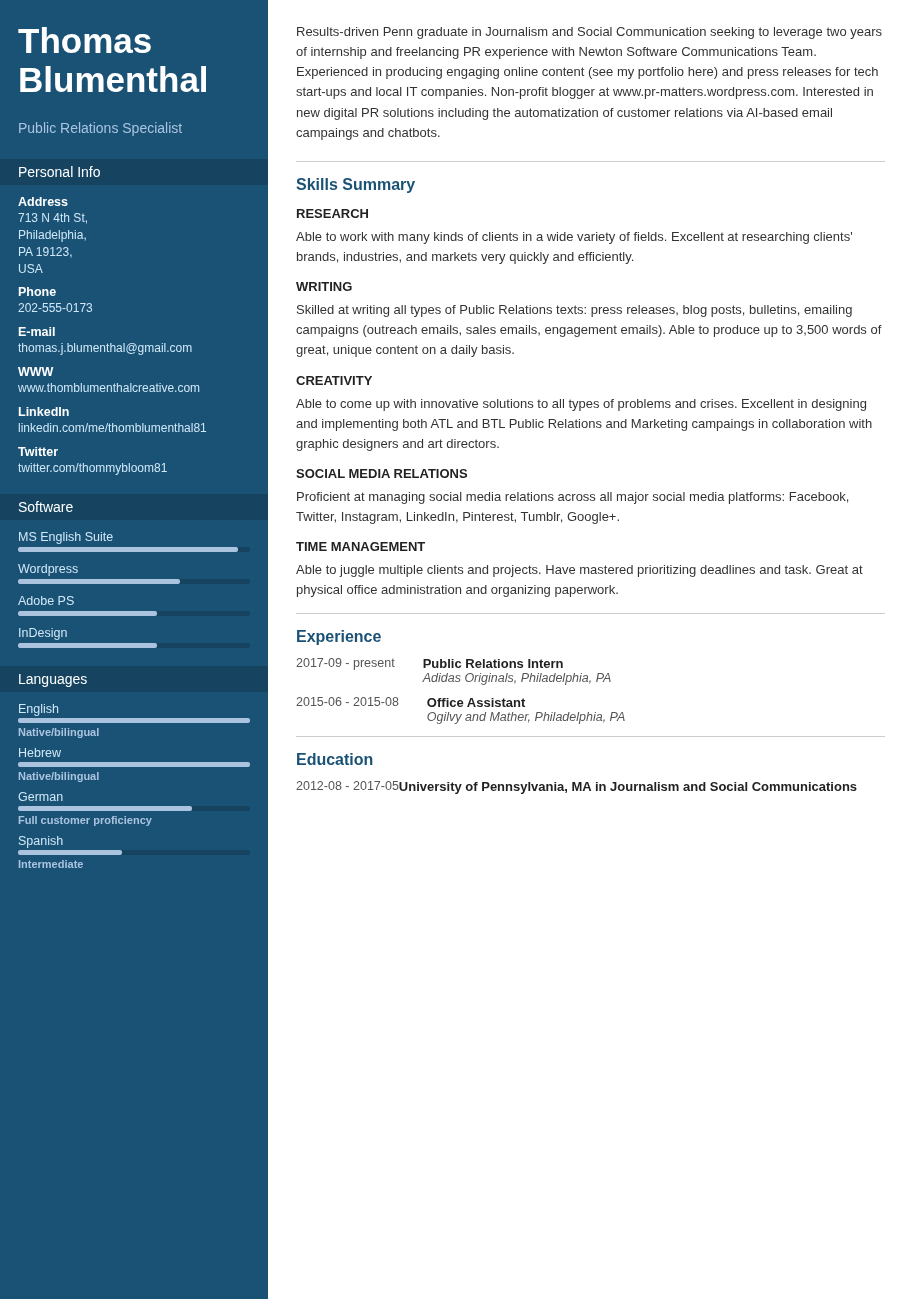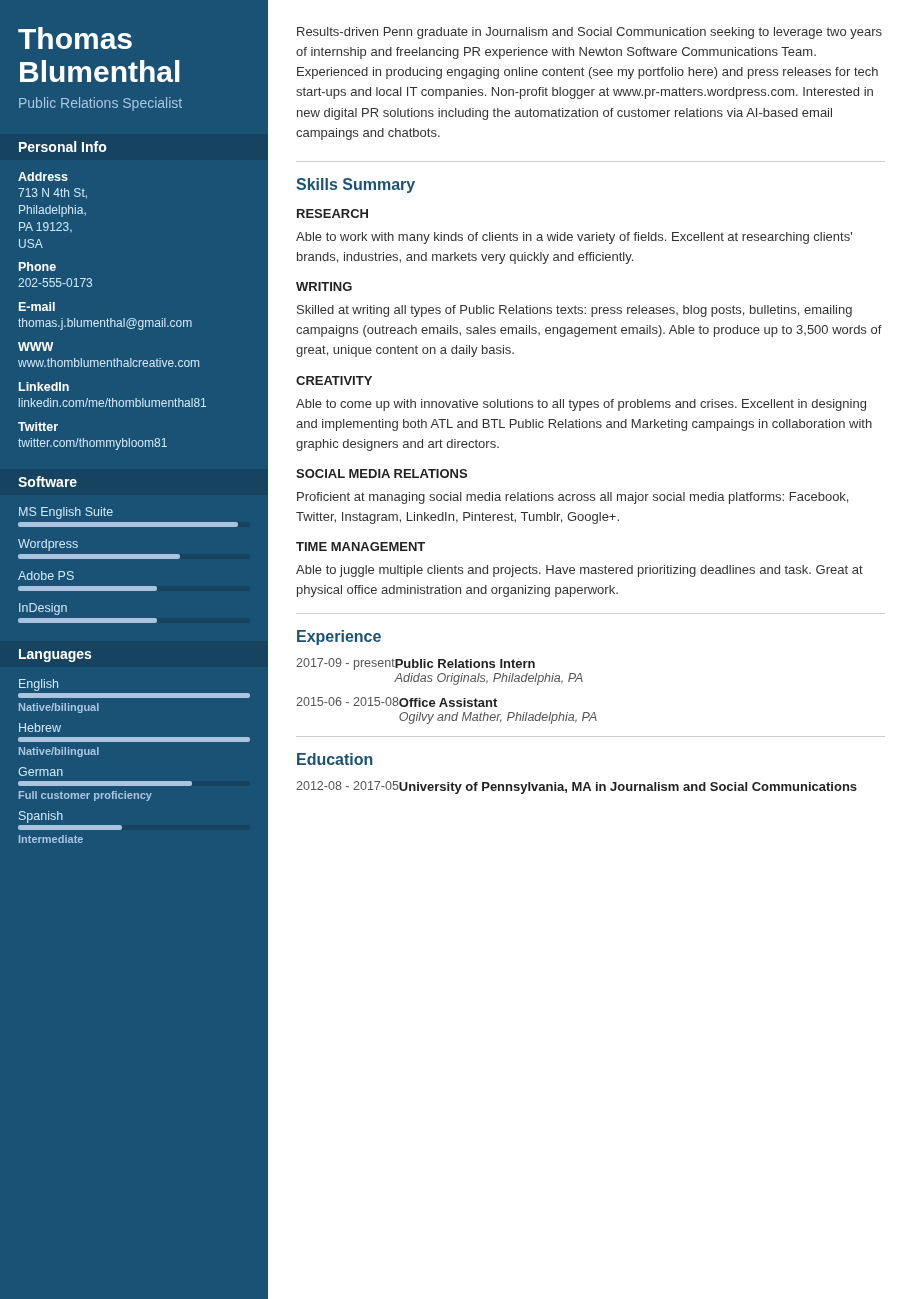--- a/index.html
+++ b/index.html
@@ -18,37 +18,37 @@
     }
     
     .sidebar {
       width: 268px;
       background: #1a5276;
       color: #fff;
       padding: 22px 18px 30px 18px;
       flex-shrink: 0;
     }
     .sidebar-name {
-      font-size: 30px;
+      font-size: 35px;
       font-weight: 900;
       line-height: 1.1;
-      margin-bottom: 6px;
+      margin-bottom: 20px;
       color: #fff;
     }
     .sidebar-title {
       font-size: 14px;
       color: #aac4e0;
       margin-bottom: 22px;
       line-height: 1.3;
     }
     .section-header {
       background: #154360;
       color: #fff;
       font-size: 14px;
-      font-weight: bold;
+      font-weight: normal;
       padding: 5px 8px;
       margin-bottom: 10px;
       margin-left: -18px;
       margin-right: -18px;
       padding-left: 18px;
     }
     .info-label {
       font-weight: bold;
       font-size: 12.5px;
       margin-top: 8px;
@@ -134,21 +134,21 @@
     }
     .skill-desc {
       font-size: 13px;
       color: #333;
       line-height: 1.55;
       margin-bottom: 8px;
     }
     
     .exp-row {
       display: flex;
-      gap: 0;
+      gap: 28px;
       margin-bottom: 10px;
     }
     .exp-date {
       font-size: 12.5px;
       color: #555;
       min-width: 80px;
       flex-shrink: 0;
     }
     .exp-detail {}
     .exp-title {

